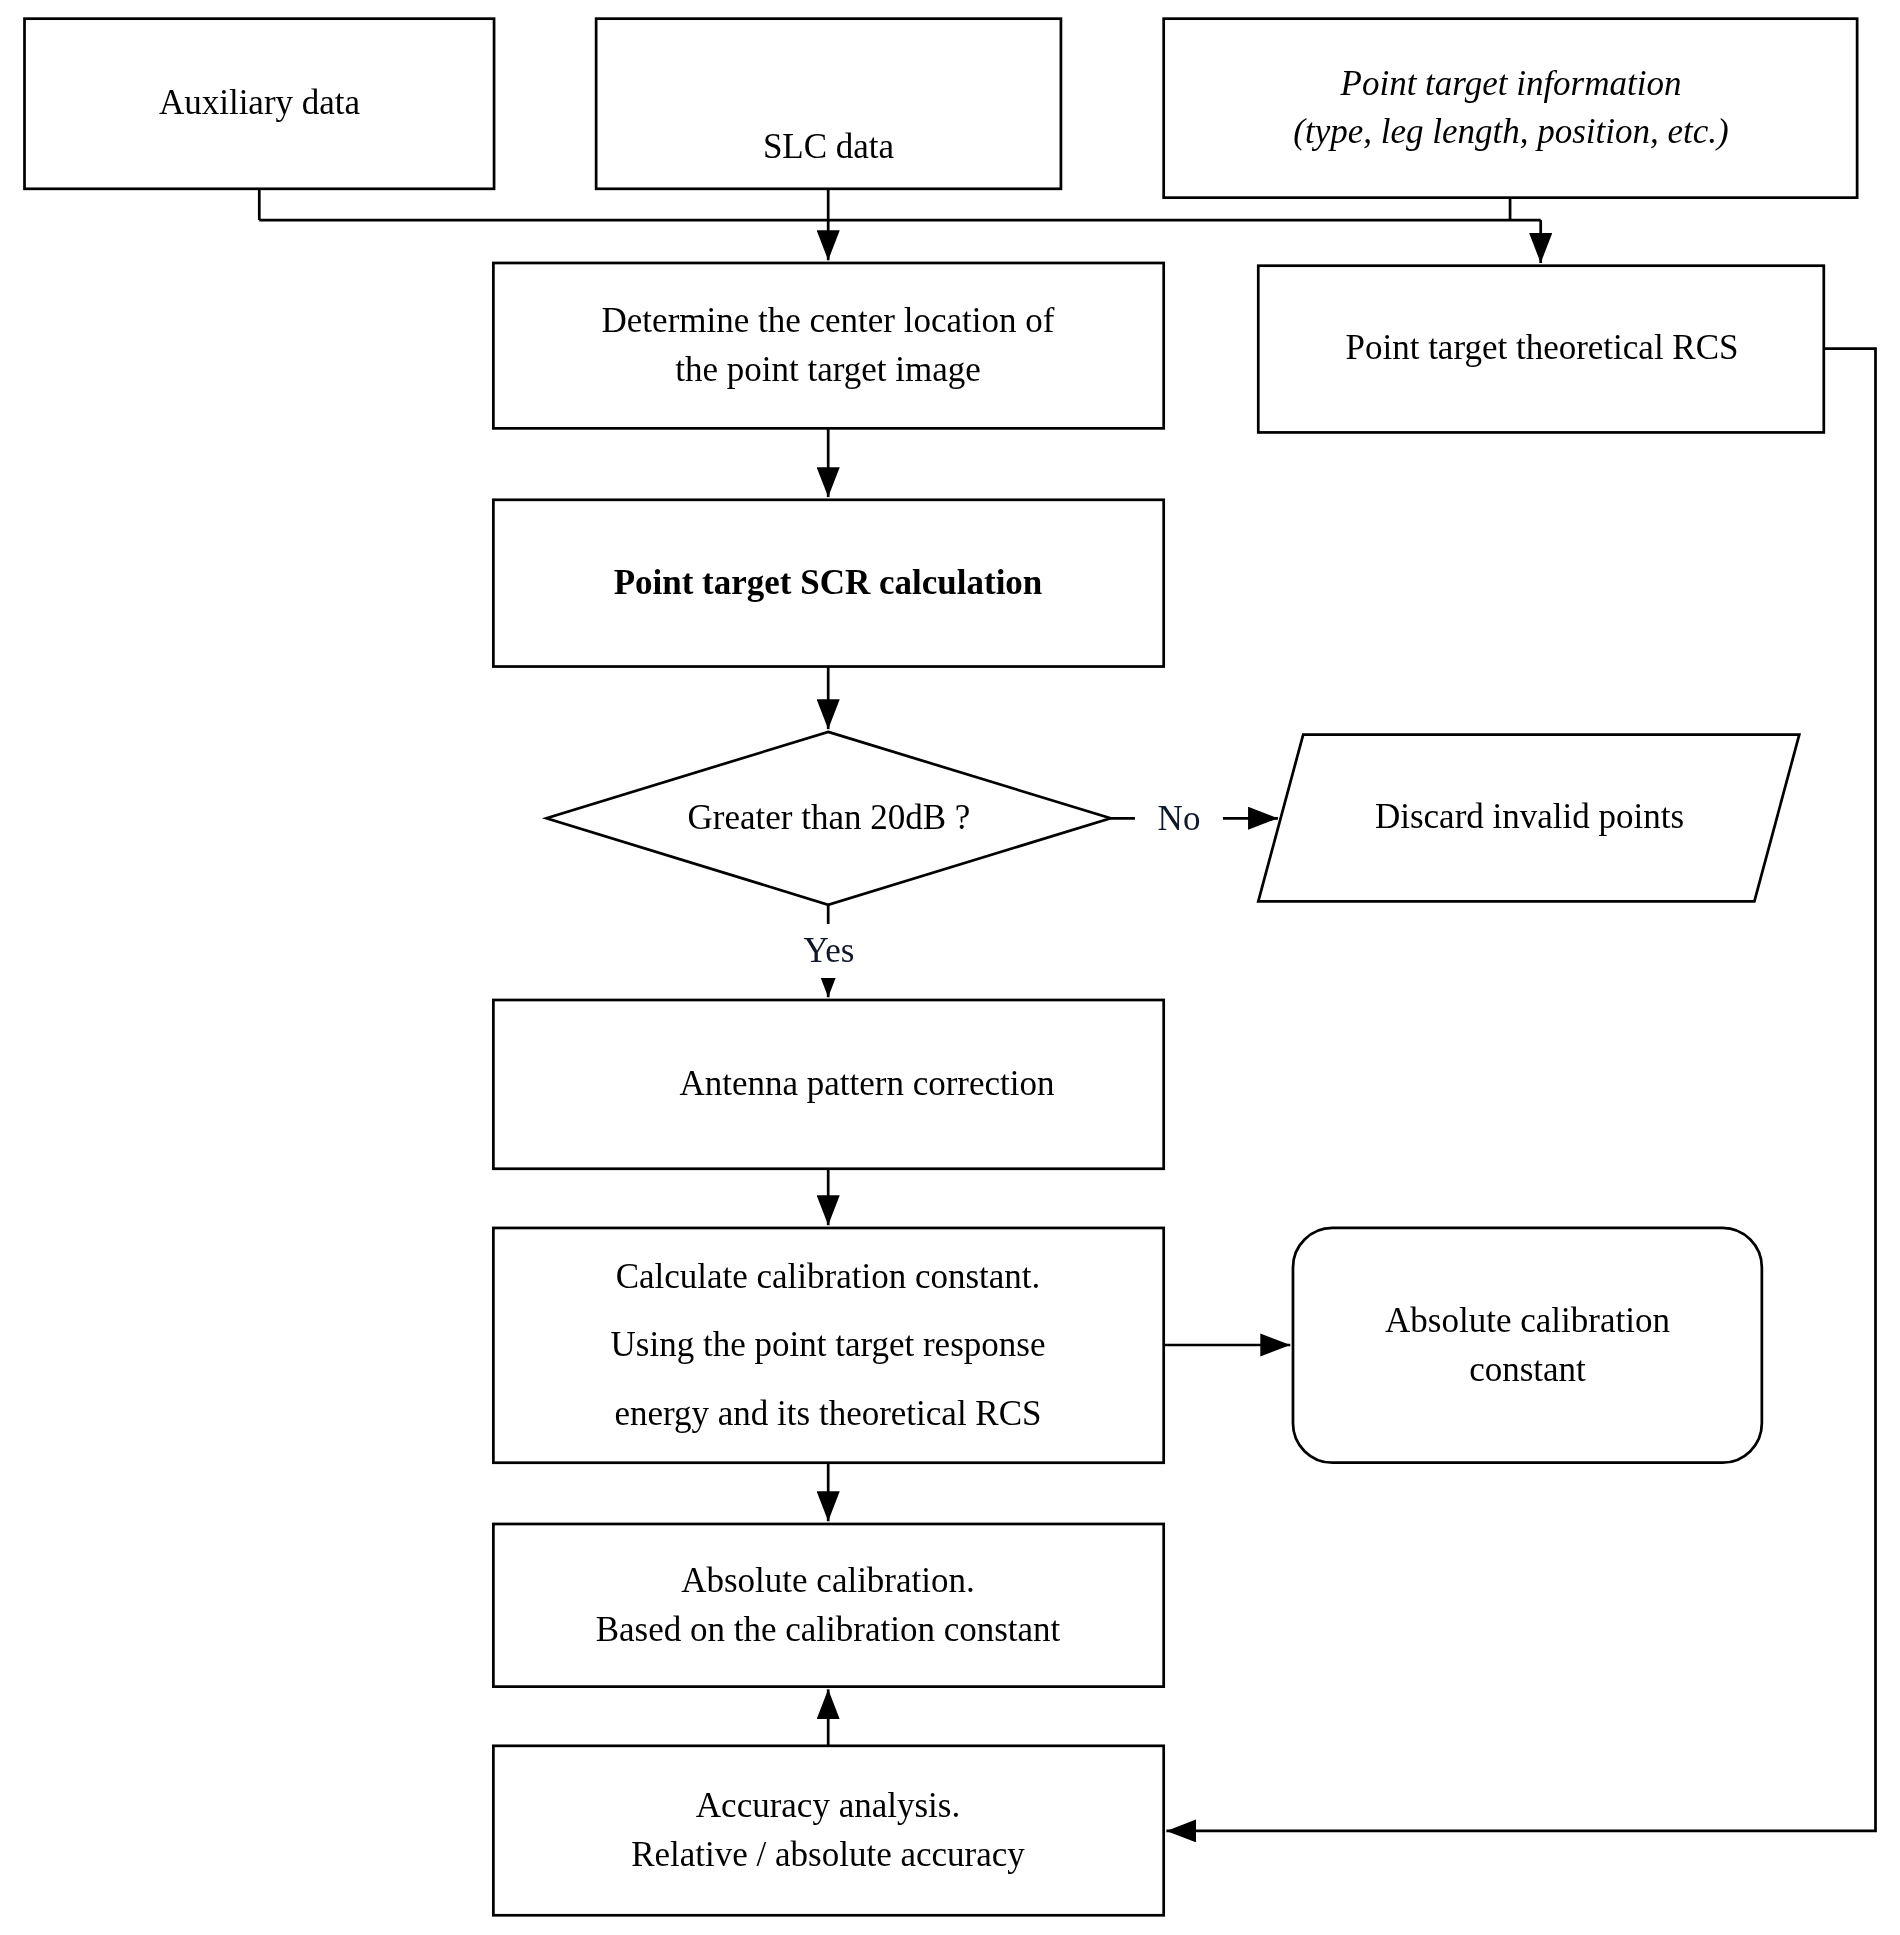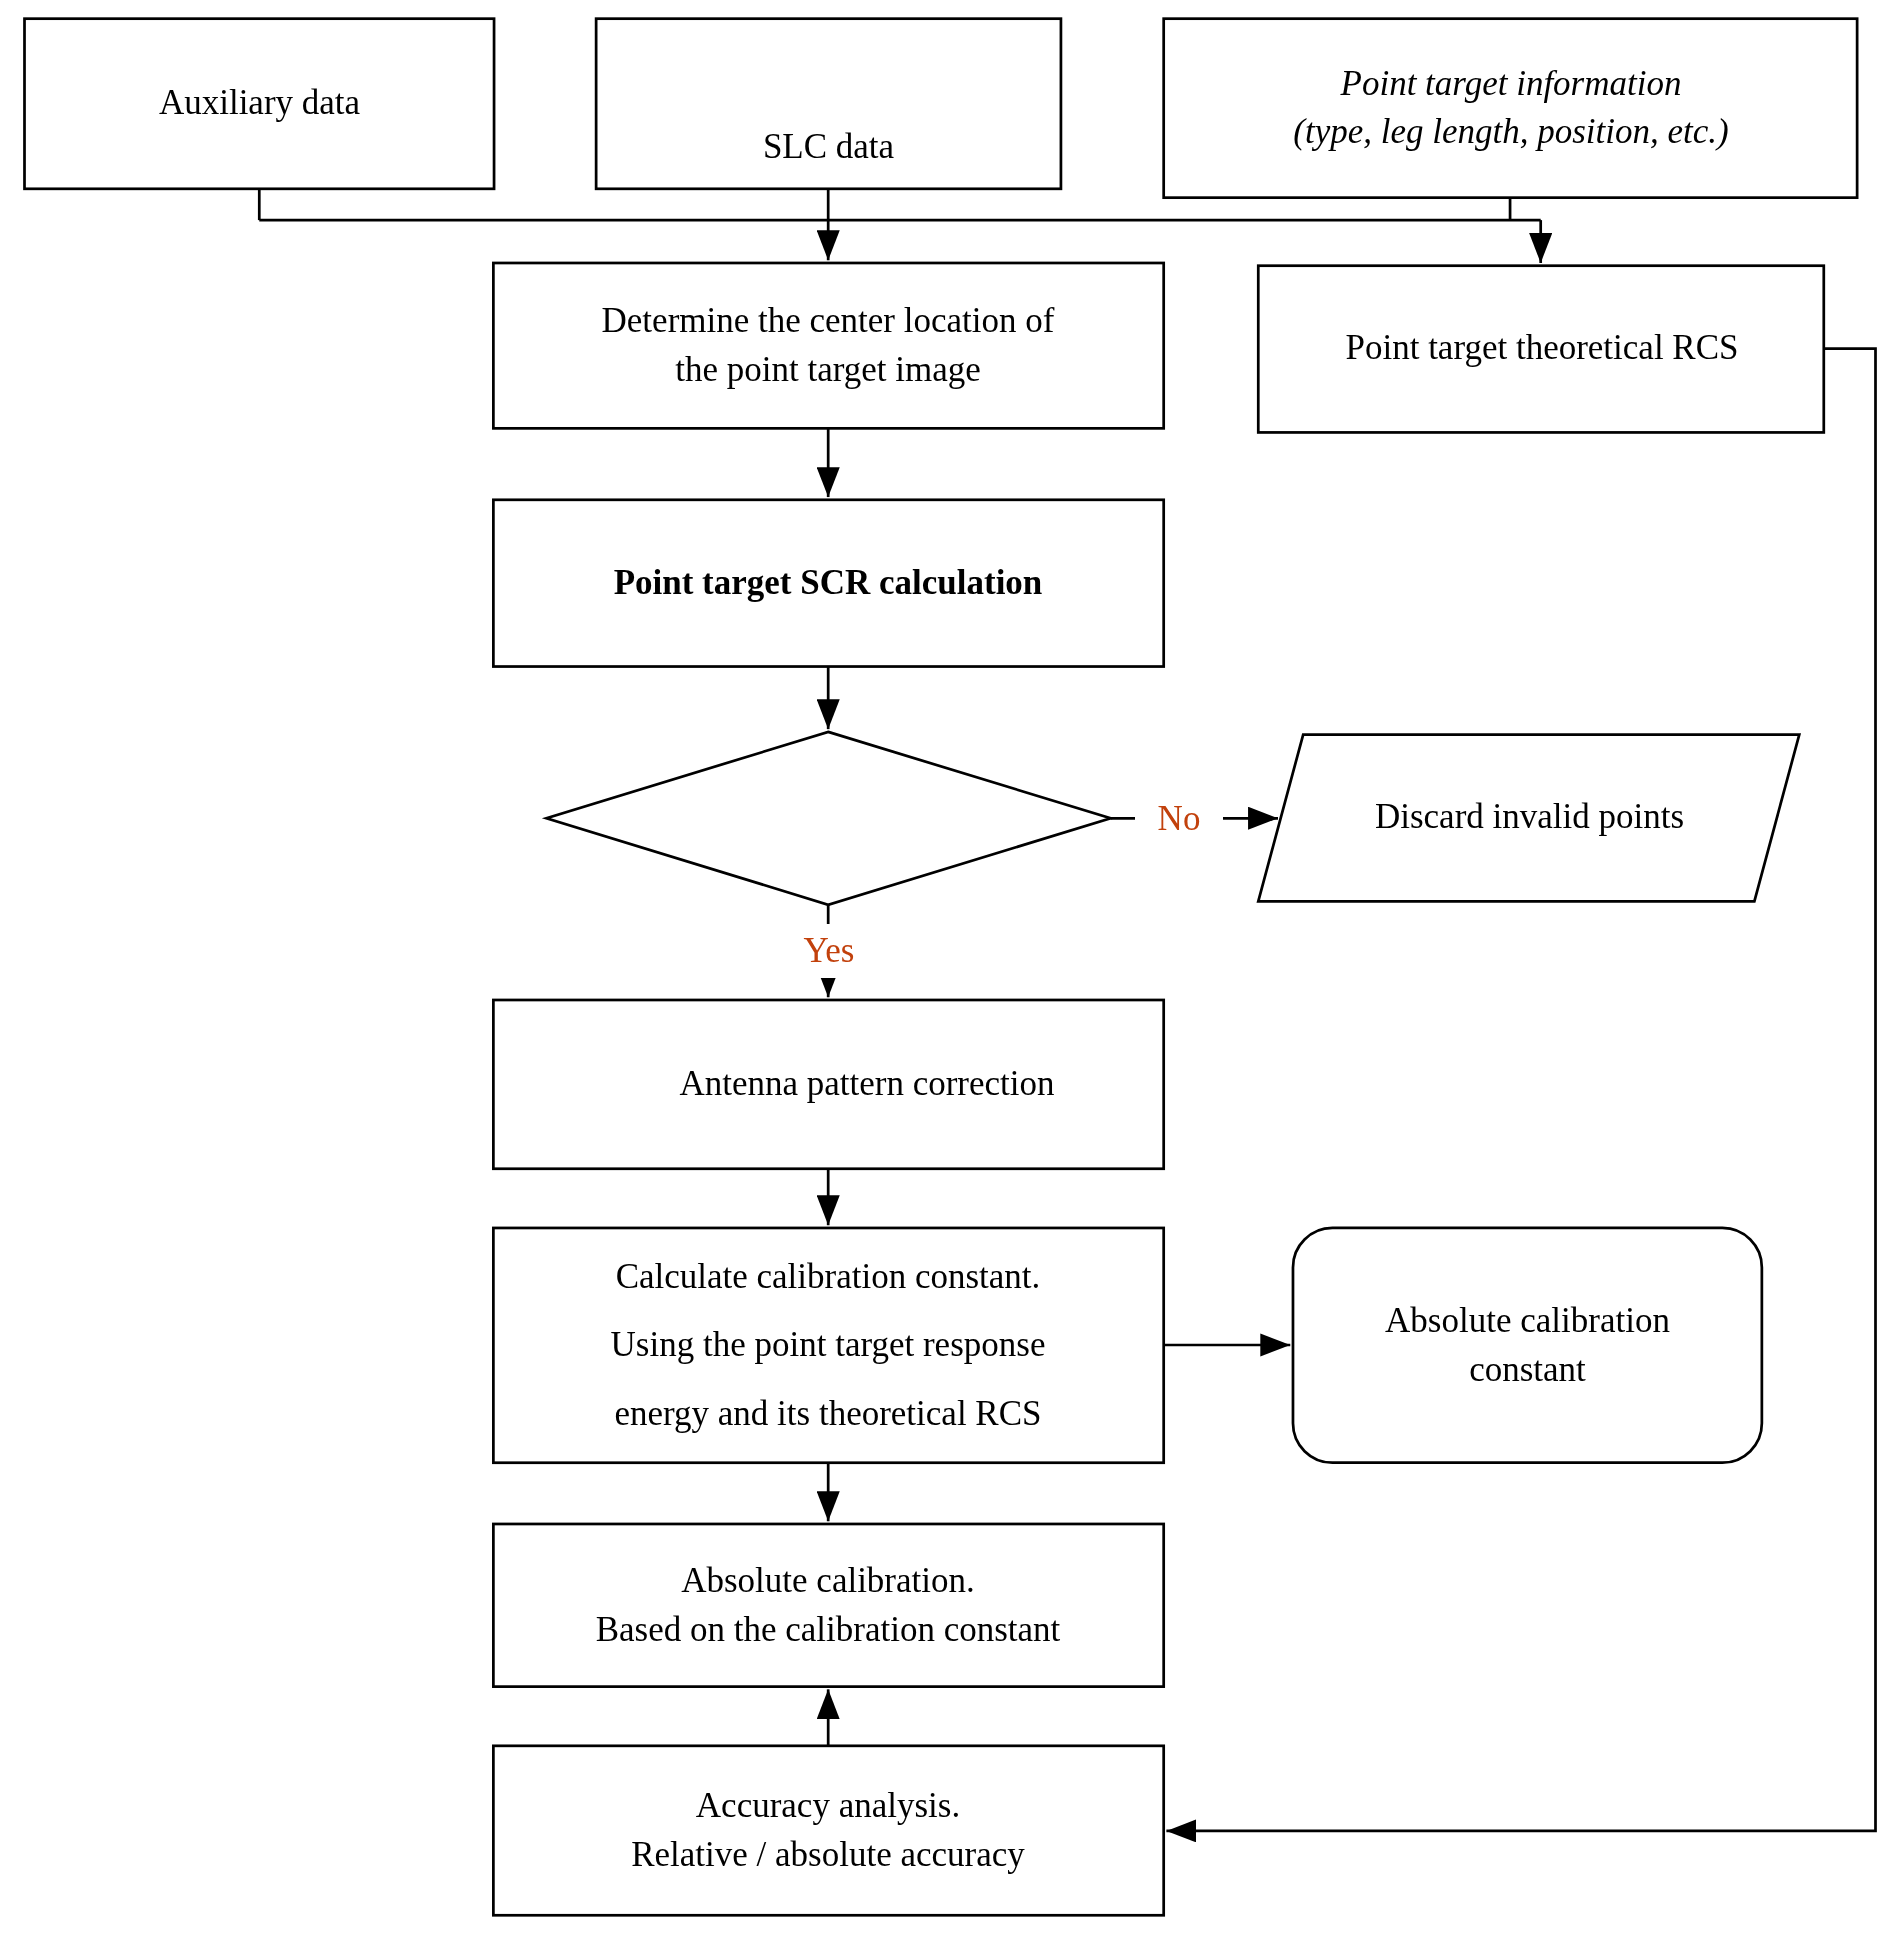--- a/index.html
+++ b/index.html
@@ -25,21 +25,21 @@
     line-height: 1.38;
     color: #000;
   }
   .edge-label {
     position: absolute;
     display: flex;
     align-items: center;
     justify-content: center;
     background: #ffffff;
     font-size: 35px;
-    color: #c2410c;
+    color: #0f172a;
     padding: 0 4.1px;
   }
 </style>
 </head>
 <body>
 
 <div class="canvas">
 
   <svg class="layer" viewBox="0 0 2792 2844">
     <defs>
@@ -103,20 +103,23 @@
     </div>
 
     <div class="label" style="left:1259px; top:265px; width:566px; height:167px;">
       <div>Point target theoretical RCS</div>
     </div>
 
     <div class="label" style="left:493px; top:500px; width:670px; height:167px;font-weight:bold;">
       <div>Point target SCR calculation</div>
     </div>
 
+    <div class="label" style="left:547px; top:732px; width:564px; height:173px;">
+      <div>Greater than 20dB ?</div>
+    </div>
 
     <div class="label" style="left:1259px; top:734px; width:541px; height:167px;">
       <div>Discard invalid points</div>
     </div>
 
     <div class="label" style="left:493px; top:1000px; width:748px; height:169px;">
       <div>Antenna pattern correction</div>
     </div>
 
     <div class="label" style="left:493px; top:1228px; width:670px; height:235px;gap:20px;">

